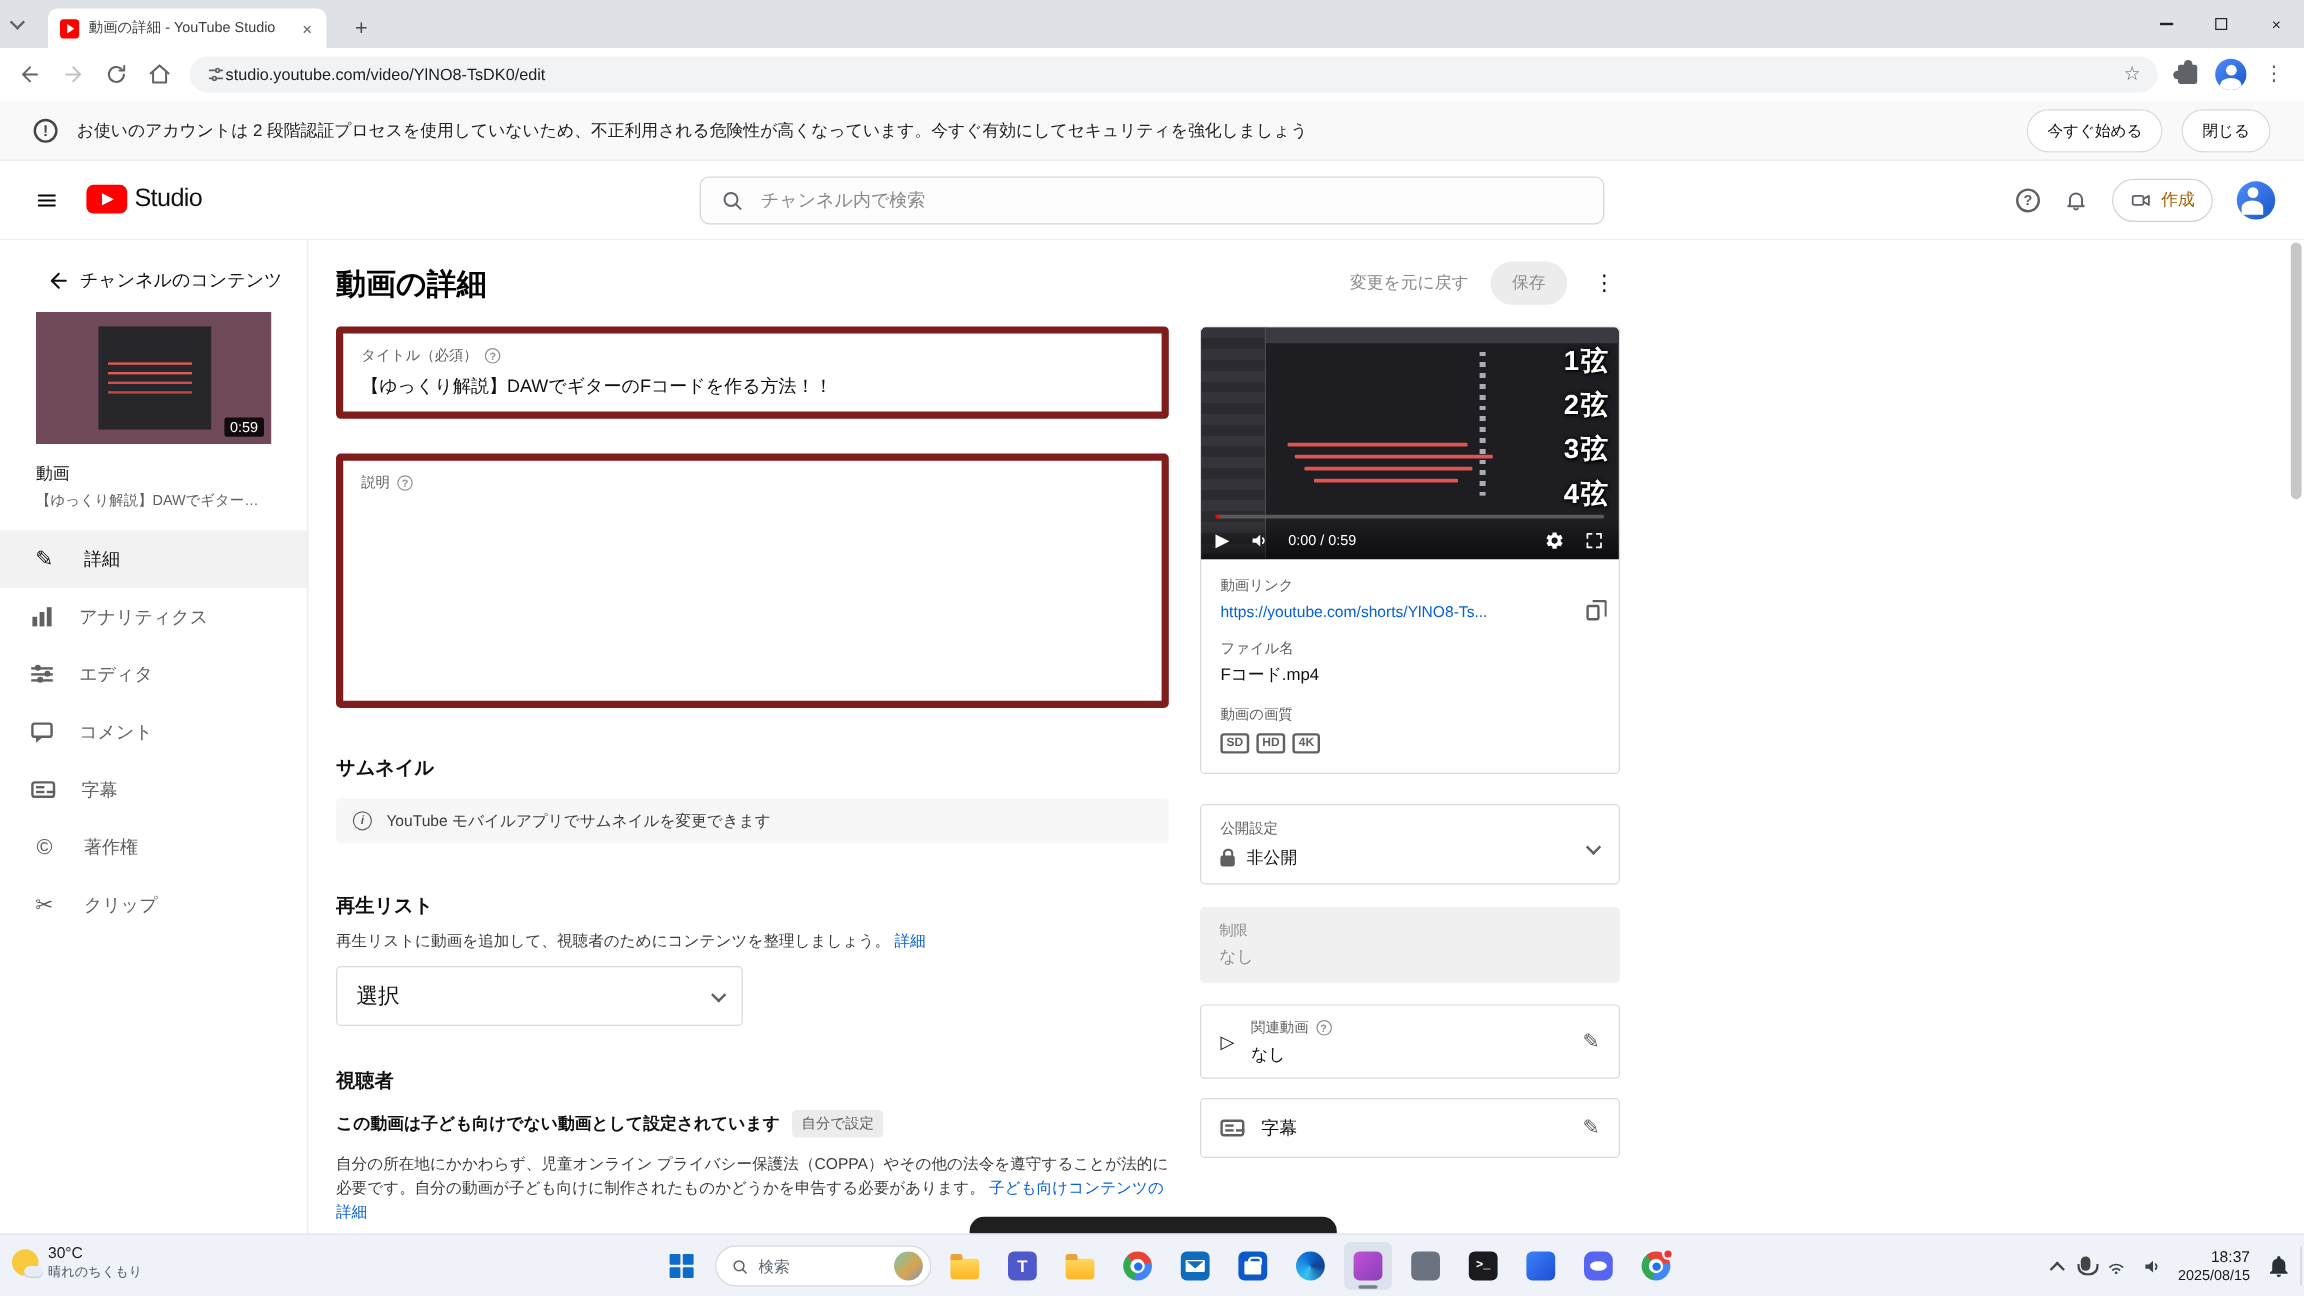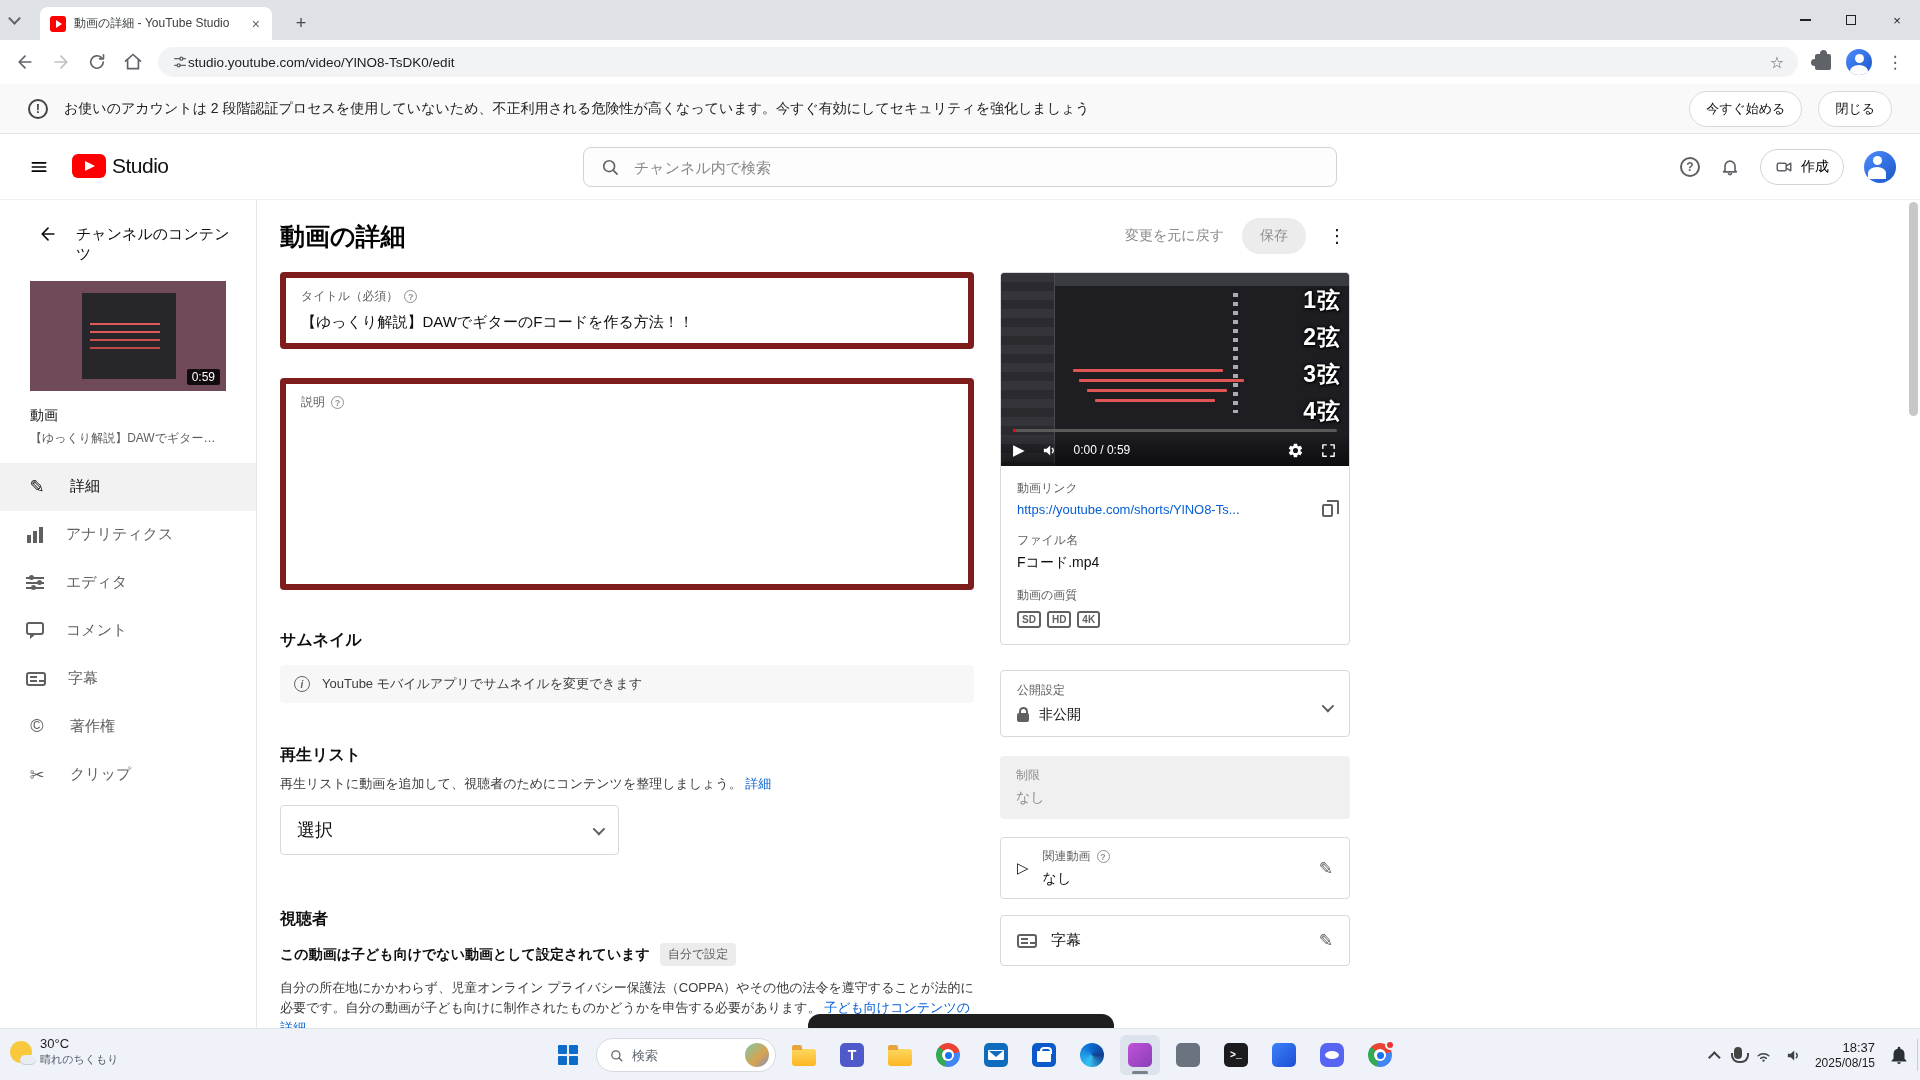--- a/index.html
+++ b/index.html
@@ -45,30 +45,30 @@
   .hamburger { position:absolute; left:22px; top:21px; width:34px; height:24px; display:flex; align-items:center; justify-content:center; }
   .logo { position:absolute; left:72px; top:20px; display:flex; align-items:center; gap:6px; }
   .logo-mark { width:34px; height:24px; background:#f00; border-radius:6px; position:relative; }
   .logo-mark:after { content:""; position:absolute; left:13px; top:6.5px; border-left:10px solid #fff; border-top:5.5px solid transparent; border-bottom:5.5px solid transparent; }
   .logo-text { font-size:21px; color:#0f0f0f; letter-spacing:-0.5px; }
   .studio-search { position:absolute; left:50%; transform:translateX(-50%); top:13px; width:754px; height:40px; border:1px solid #d3d3d3; border-radius:8px; background:#fdfdfd; display:flex; align-items:center; padding:0 16px; gap:14px; }
   .studio-search input { border:none; outline:none; background:transparent; font-size:15px; color:#0f0f0f; flex:1; font-family:inherit; }
   .studio-search input::placeholder { color:#888; }
   .hdr-right { position:absolute; right:24px; top:0; height:66px; display:flex; align-items:center; gap:20px; }
   .circ-q { width:20px; height:20px; border:2px solid #606060; border-radius:50%; display:flex; align-items:center; justify-content:center; font-size:12px; font-weight:bold; color:#606060; }
-  .create-btn { display:flex; align-items:center; gap:8px; border:1px solid #d3d3d3; border-radius:18px; height:36px; padding:0 14px; font-size:14px; color:#000000; background:#fff; }
+  .create-btn { display:flex; align-items:center; gap:8px; border:1px solid #d3d3d3; border-radius:18px; height:36px; padding:0 14px; font-size:14px; color:#a16207; background:#fff; }
   .avatar-lg { width:32px; height:32px; }
 
   
   .page-body { position:absolute; top:200px; left:0; right:0; height:828px; display:flex; background:#fff; }
   .scroll-thumb { position:absolute; right:2px; top:202px; width:9px; height:214px; background:#c7c7c7; border-radius:5px; }
 
   
   .sidebar { width:257px; border-right:1px solid #e8e8e8; position:relative; padding-top:16px; flex:0 0 257px; }
-  .back-row { display:flex; padding:8px 20px 6px 38px; gap:18px; }
+  .back-row { display:flex; padding:8px 20px 6px 38px; gap:8px;justify-content:center; }
   .back-label { font-size:15px; color:#0f0f0f; line-height:1.35; }
   .side-thumb { position:relative; width:196px; height:110px; margin:10px auto 0; background:#70495a; }
   .side-thumb .mini-daw { position:absolute; left:52px; top:12px; width:94px; height:86px; background:#26262b; }
   .side-thumb .mini-daw:before { content:""; position:absolute; left:8px; top:30px; width:70px; height:2px; background:#e05a5a; box-shadow:0 8px 0 #e05a5a, 0 16px 0 #d04e4e, 0 24px 0 #c04848; }
   .duration-badge { position:absolute; right:6px; bottom:6px; background:rgba(0,0,0,.85); color:#fff; font-size:12px; padding:1px 5px; border-radius:2px; }
   .video-meta { padding:16px 30px 8px; }
   .video-meta .vlabel { font-size:14px; color:#0f0f0f; }
   .video-meta .vtitle { font-size:12px; color:#606060; margin-top:5px; white-space:nowrap; overflow:hidden; text-overflow:ellipsis; }
   .side-menu { margin-top:8px; }
   .side-item { height:48px; display:flex; align-items:center; gap:22px; padding:0 26px; font-size:15px; color:#606060; }
@@ -108,21 +108,21 @@
   .desc-box { margin-top:29px; height:212px; }
   .sec-heading { font-size:16px; font-weight:bold; color:#0f0f0f; }
   .h-thumb { margin-top:40px; }
   .info-bar { margin-top:14px; background:#f7f7f7; border-radius:4px; height:38px; display:flex; align-items:center; gap:12px; padding:0 14px; font-size:13px; color:#3c3c3c; }
   .circ-i { width:16px; height:16px; border:1.5px solid #5f6368; border-radius:50%; display:inline-flex; align-items:center; justify-content:center; font-size:10px; font-style:italic; font-weight:bold; color:#5f6368; flex:0 0 16px; }
   .h-playlist { margin-top:42px; }
   .playlist-desc { margin-top:9px; font-size:13px; color:#3c3c3c; }
   a.blue, .blue { color:#065fd4; text-decoration:none; }
   .select-box { margin-top:12px; width:339px; height:50px; border:1px solid #d9d9d9; border-radius:4px; display:flex; align-items:center; justify-content:space-between; padding:0 16px; font-size:18px; color:#0f0f0f; }
   .chev-down { width:9px; height:9px; border-right:2px solid #606060; border-bottom:2px solid #606060; transform:rotate(45deg) translateY(-2px); }
-  .h-audience { margin-top:54px; }
+  .h-audience { margin-top:36px; }
   .audience-status { margin-top:13px; display:flex; align-items:center; gap:10px; }
   .audience-status b { font-size:14px; color:#0f0f0f; }
   .set-badge { background:#ececec; border-radius:4px; padding:3px 8px; font-size:12px; color:#606060; white-space:nowrap; }
   .audience-body { margin-top:12px; font-size:13px; color:#3c3c3c; line-height:1.55; }
   .note-box { margin-top:17px; background:#f7f7f7; border-radius:4px; display:flex; gap:12px; padding:10px 14px; font-size:13px; color:#3c3c3c; line-height:1.5; }
   .toast { position:absolute; left:551px; bottom:0; width:306px; height:14px; background:#1f1f1f; border-radius:12px 12px 0 0; }
 
   
   .right-col { position:absolute; left:743px; top:72px; width:350px; }
   .card { border:1px solid #d9d9d9; border-radius:4px; background:#fff; }

